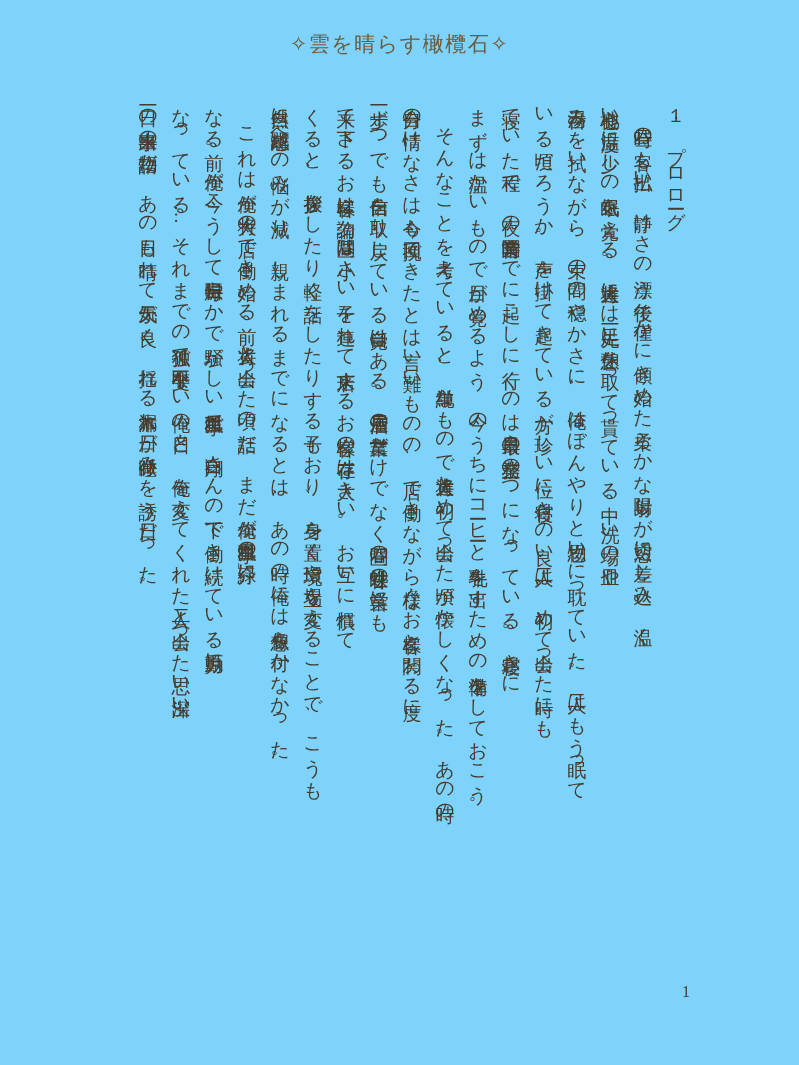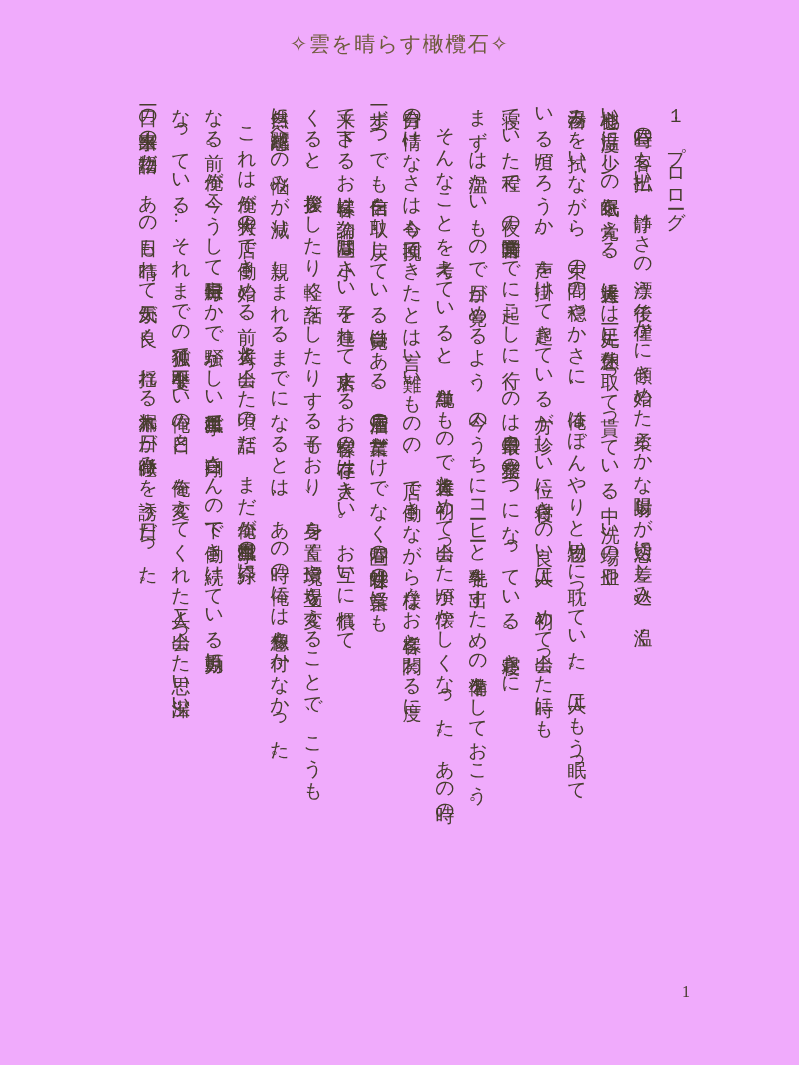--- a/index.html
+++ b/index.html
@@ -4,21 +4,21 @@
 <style>
   html, body {
     margin: 0;
     padding: 0;
     background: #e9e6d8;
   }
   .page {
     position: relative;
     width: 799px;
     height: 1065px;
-    background: #f0abfc;
+    background: #7dd3fc;
     overflow: hidden;
     font-family: "Liberation Serif", "DejaVu Serif", serif;
   }
   .title {
     position: absolute;
     top: 30px;
     left: 0;
     width: 100%;
     margin: 0;
     text-align: center;

